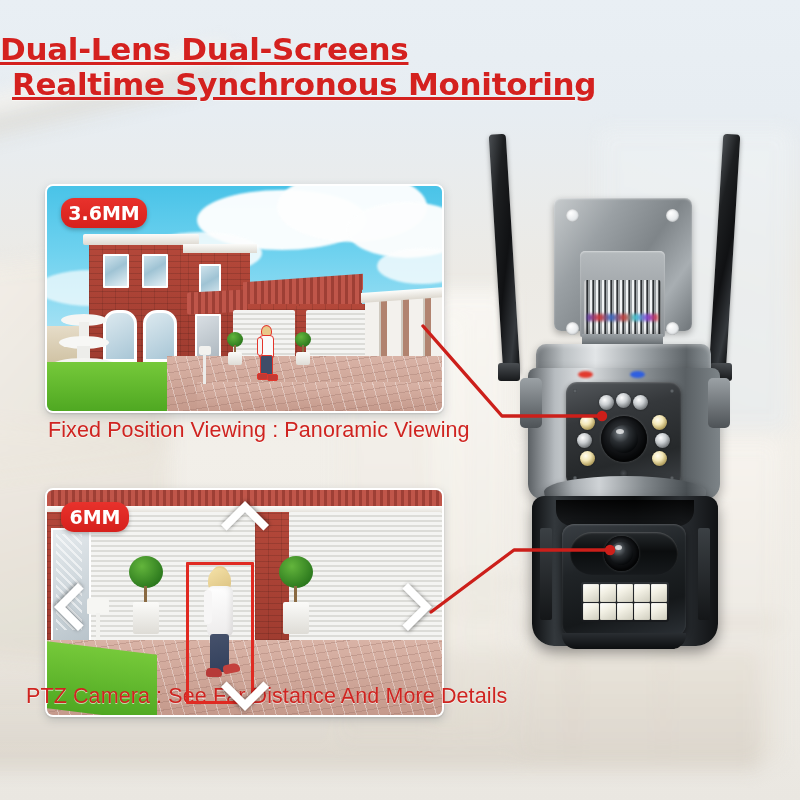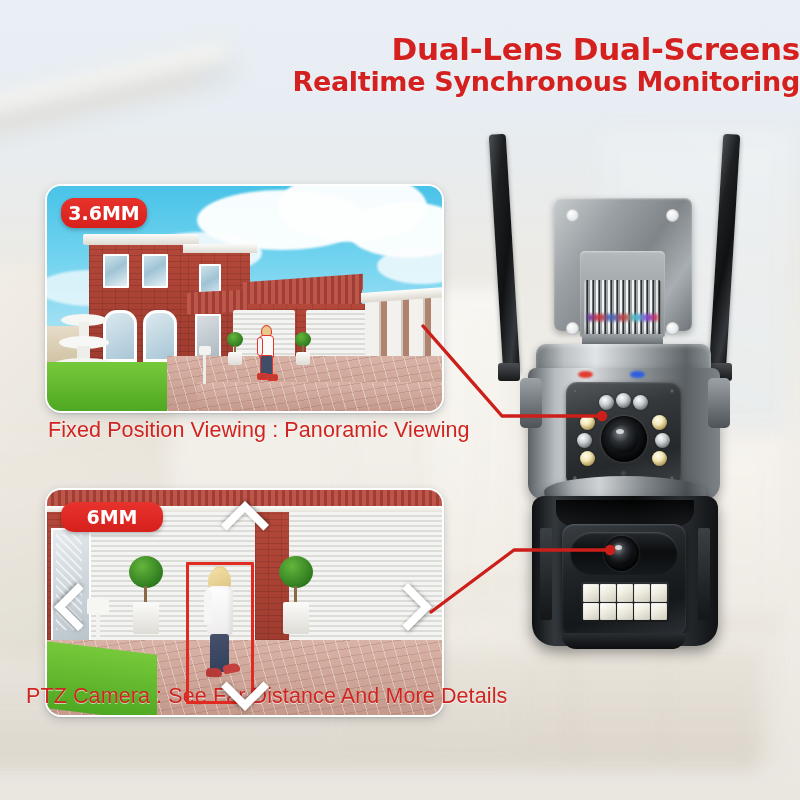--- a/index.html
+++ b/index.html
@@ -12,29 +12,29 @@
 
   
   .bg-base{position:absolute;inset:0;
     background:
       linear-gradient(180deg,#e9eff4 0%,#e7edf2 14%,#eceae5 34%,#f2efe9 56%,#efece6 78%,#eae7e1 100%);
   }
   .bg-blur{position:absolute;inset:-40px;filter:blur(9px);opacity:.95;}
   .bg-shape{position:absolute;}
 
   
-  .heading{position:absolute;left:0;right:0;top:32px;text-align:right;
+  .heading{position:absolute;left:0;right:0;top:32px;text-align:left;
     line-height:1.12;letter-spacing:-0.3px;
     font-weight:bold;font-size:31px;color:#d4211f;
     font-family:"DejaVu Sans","Liberation Sans",sans-serif;
-    text-shadow:0 1px 0 rgba(255,255,255,.45);}
-  .heading .l2{font-size:27px;}
-
-  
-  .panel{position:absolute;border-radius:16px;overflow:hidden;
+    text-shadow:0 1px 0 rgba(255,255,255,.45);text-decoration:underline;}
+  .heading .l2{font-size:31px;padding-left:12px;}
+
+  
+  .panel{position:absolute;border-radius:8px;overflow:hidden;
     background:#bfe4f2;
     box-shadow:0 3px 9px rgba(90,100,110,.28), 0 1px 2px rgba(0,0,0,.12);
     border:2px solid #ffffff;}
   .panel .scene{position:absolute;inset:0;overflow:hidden;}
 
   .badge{position:absolute;z-index:30;
     background:linear-gradient(180deg,#e8322c 0%,#d6201c 100%);
     color:#fff;font-weight:bold;border-radius:13px;
     display:flex;align-items:center;justify-content:center;
     box-shadow:0 2px 4px rgba(0,0,0,.25);
@@ -314,21 +314,21 @@
         <b style="transform:rotate(45deg);"></b>
       </div>
       <div class="chev" style="left:14px;top:100px;width:26px;height:26px;">
         <b style="transform:rotate(135deg);"></b>
       </div>
       <div class="chev" style="left:344px;top:100px;width:26px;height:26px;">
         <b style="transform:rotate(-45deg);"></b>
       </div>
     </div>
 
-    <div class="badge" style="left:14px;top:12px;width:102px;height:30px;font-size:19px;">
+    <div class="badge" style="left:14px;top:12px;width:68px;height:30px;font-size:19px;">
       <span>6MM</span>
     </div>
   </div>
 
   <div class="caption" style="left:26px;top:684px;">PTZ Camera : See Far Distance And More Details</div>
 
   <div class="cam" style="left:470px;top:128px;width:320px;height:570px;">
 
     <div class="antenna" style="left:26px;top:6px;width:17px;height:240px;transform:rotate(-3.5deg);"></div>
     <div class="ant-hinge" style="left:28px;top:235px;width:22px;height:18px;"></div>

